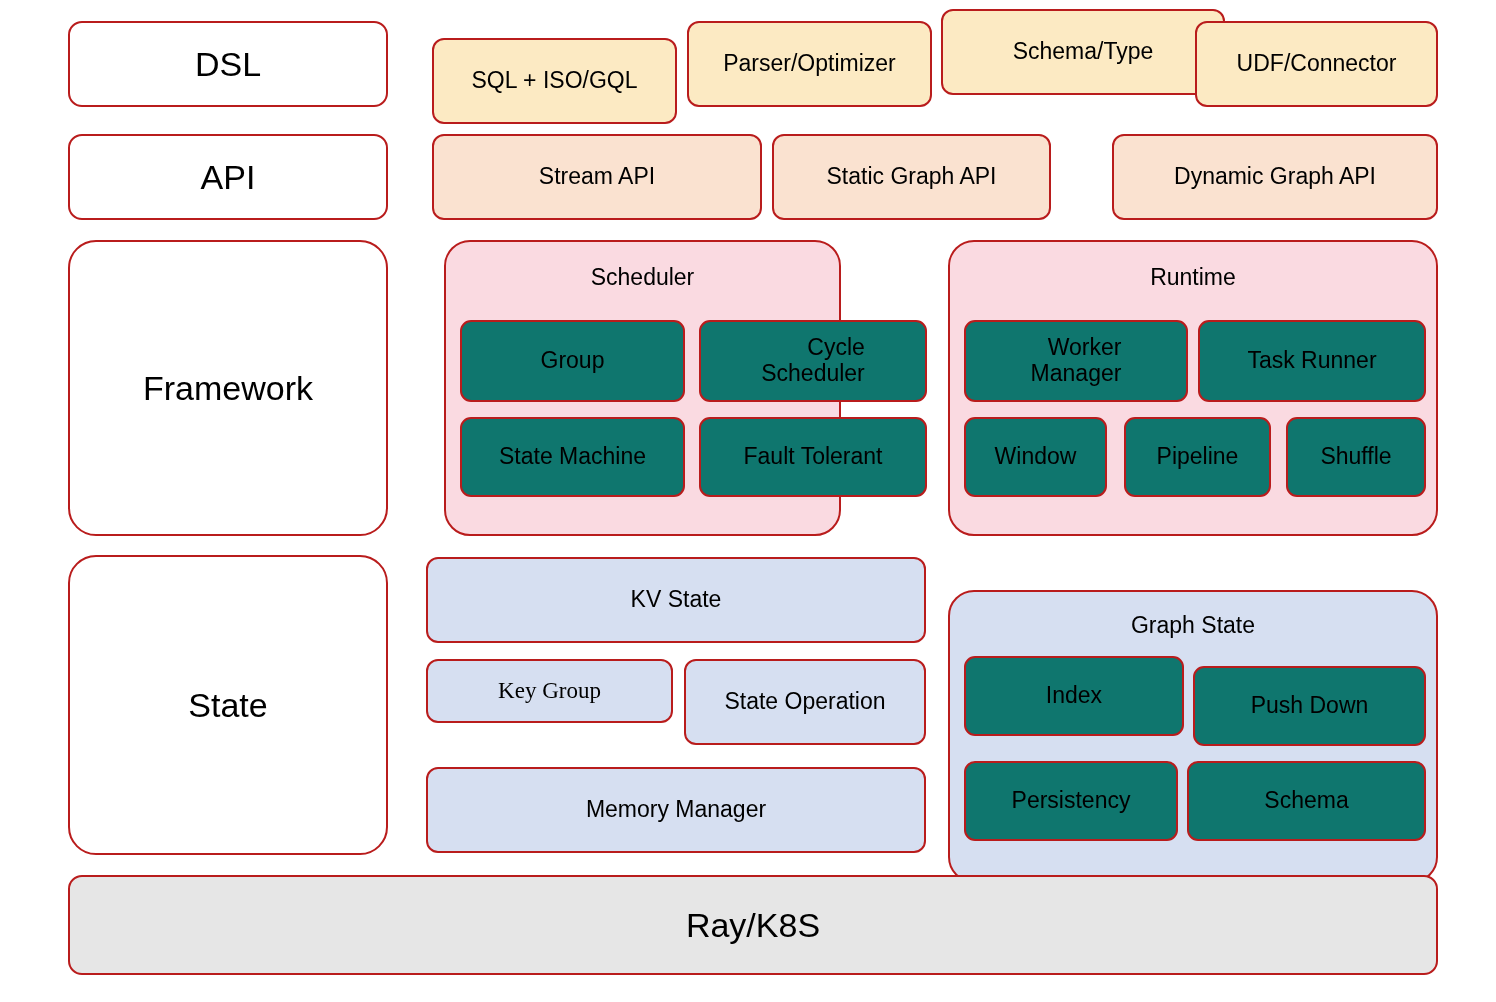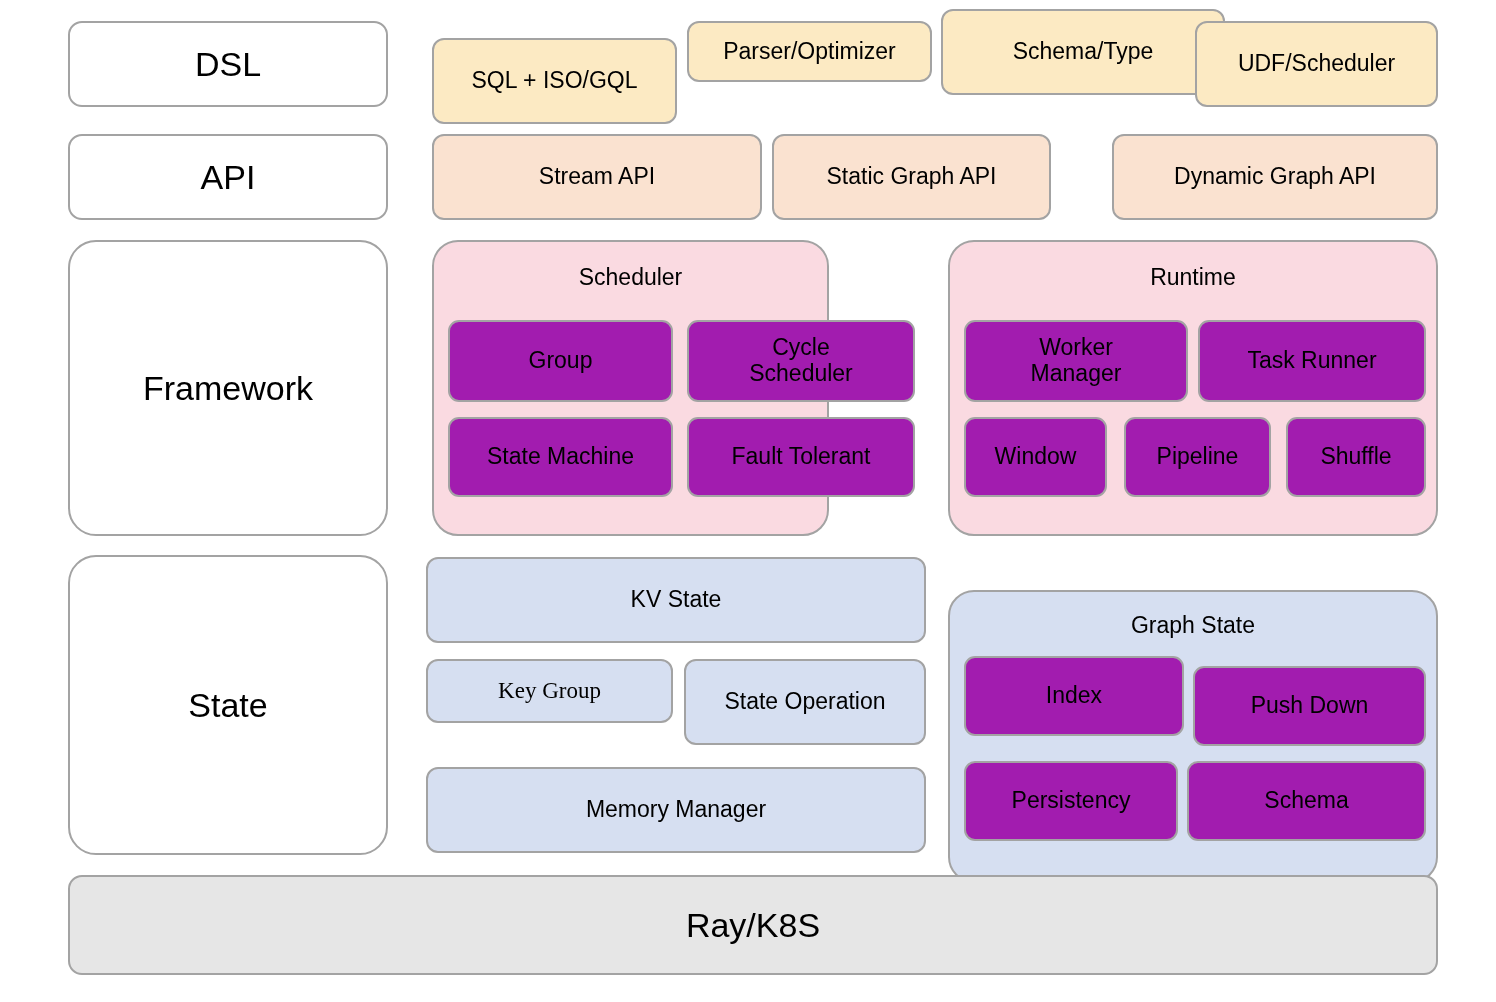--- a/index.html
+++ b/index.html
@@ -17,21 +17,21 @@
   }
   #canvas {
     position: absolute;
     left: 0; top: 0;
     width: 1496px;
     height: 1002px;
   }
   .box {
     position: absolute;
     box-sizing: border-box;
-    border: 2px solid #a3a3a3;
+    border: 2px solid #b91c1c;
     display: flex;
     align-items: center;
     justify-content: center;
     text-align: center;
     line-height: 1.12;
     background: #ffffff;
     white-space: pre-line;
   }
   
   .layer-label {
@@ -63,23 +63,24 @@
   }
   .panel-title {
     position: absolute;
     left: 0;
     right: 0;
     text-align: center;
     font-size: 23px;
     line-height: 1;
   }
   .leaf {
-    background: #a21caf;
+    background: #0f766e;
     border-radius: 11px;
     font-size: 23px;
+    text-align: right;
   }
   .state-item {
     background: #d6dff1;
     border-radius: 12px;
     font-size: 23px;
   }
   .infra-bar {
     background: #e6e6e6;
     border-radius: 14px;
     font-size: 34px;
@@ -102,41 +103,41 @@
     <span>Framework</span>
   </div>
 
   <div class="box layer-label tall" style="left:68px; top:555px; width:320px; height:300px;">
     <span>State</span>
   </div>
 
   <div class="box dsl-item" style="left:432px; top:21px; width:245px; height:86px;margin-top:17px;">
     <span>SQL + ISO/GQL</span>
   </div>
-  <div class="box dsl-item" style="left:687px; top:21px; width:245px; height:61px;">
+  <div class="box dsl-item" style="left:687px; top:21px; width:245px; height:86px;">
     <span>Parser/Optimizer</span>
   </div>
   <div class="box dsl-item" style="left:941px; top:9px; width:284px; height:86px;">
     <span>Schema/Type</span>
   </div>
   <div class="box dsl-item" style="left:1195px; top:21px; width:243px; height:86px;">
-    <span>UDF/Scheduler</span>
+    <span>UDF/Connector</span>
   </div>
 
   <div class="box api-item" style="left:432px; top:134px; width:330px; height:86px;">
     <span>Stream API</span>
   </div>
   <div class="box api-item" style="left:772px; top:134px; width:279px; height:86px;">
     <span>Static Graph API</span>
   </div>
   <div class="box api-item" style="left:1112px; top:134px; width:326px; height:86px;">
     <span>Dynamic Graph API</span>
   </div>
 
-  <div class="box panel-pink" style="left:432px; top:240px; width:397px; height:296px;">
+  <div class="box panel-pink" style="left:444px; top:240px; width:397px; height:296px;">
     <div class="panel-title" style="top:24px;">Scheduler</div>
 
     <div class="box leaf" style="left:14px; top:78px; width:225px; height:82px;">
       <span>Group</span>
     </div>
     <div class="box leaf" style="left:253px; top:78px; width:228px; height:82px;">
       <span>Cycle
 Scheduler</span>
     </div>
     <div class="box leaf" style="left:14px; top:175px; width:225px; height:80px;">

